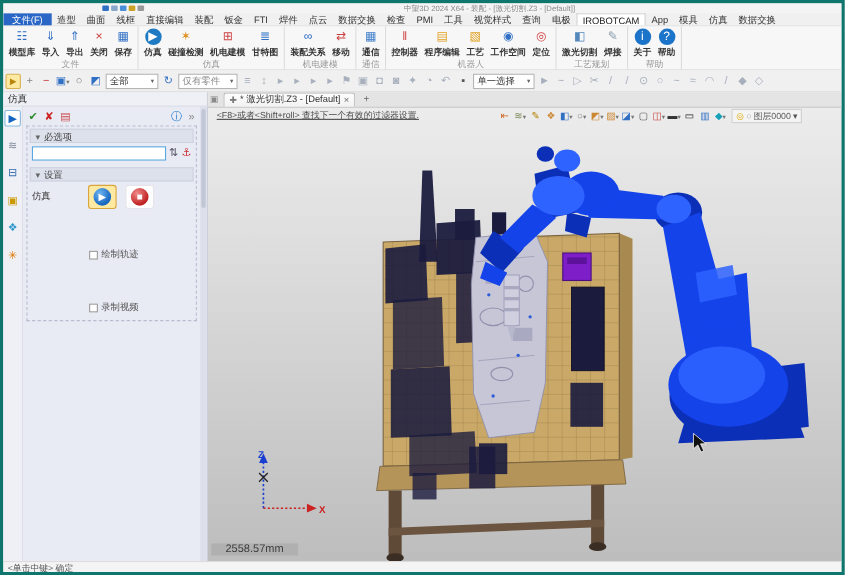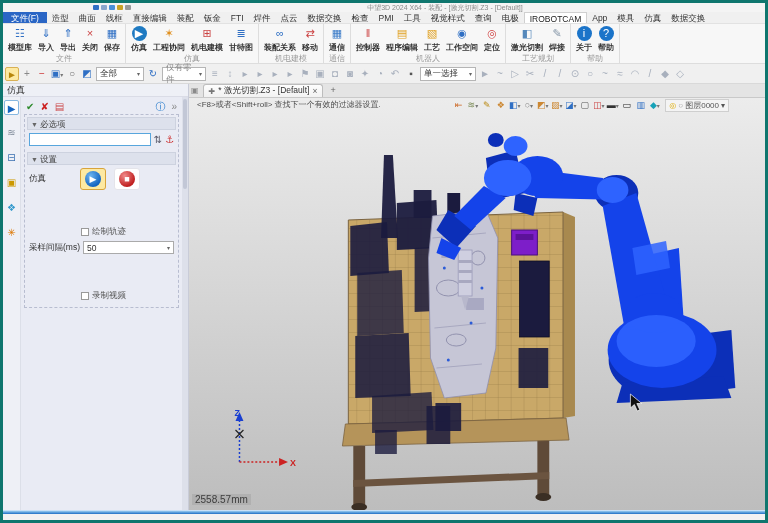--- a/index.html
+++ b/index.html
@@ -63,25 +63,25 @@
   
   .viewport{flex:1;display:flex;flex-direction:column;min-width:0;}
   .tabbar{height:14px;background:#e4e4e4;display:flex;align-items:flex-end;border-bottom:1px solid #c9c9c9;padding-left:2px;gap:4px;}
   .winicon{font-size:8px;color:#8a8a8a;line-height:13px;}
   .doctab{background:linear-gradient(#fdfdfd,#f2f2f2);border:1px solid #bdbdbd;border-bottom:none;border-radius:3px 3px 0 0;height:13px;display:flex;align-items:center;gap:3px;padding:0 5px;font-size:8.5px;color:#333;}
   .doctab .mv{color:#777;font-size:8px;}
   .doctab .cl{color:#666;}
   .newtab{font-size:9px;color:#666;line-height:13px;padding:0 3px;}
   .scene{position:relative;flex:1;overflow:hidden;}
   .scene svg{position:absolute;inset:0;}
-  .hints{position:absolute;top:2px;left:8px;font-size:8px;color:#4a4a4a;line-height:10px;}
+  .hints{position:absolute;top:2px;left:8px;font-size:8px;color:#4a4a4a;line-height:10px;text-decoration:underline;}
   .vtb{position:absolute;top:1px;right:36px;display:flex;align-items:center;gap:1px;}
   .vtb .tbi{width:13px;height:13px;line-height:13px;font-size:9px;}
   .layerbox{background:#f4f4f4;border:1px solid #cfcfcf;height:13px;display:flex;align-items:center;font-size:8px;color:#555;padding:0 3px;gap:2px;margin-left:3px;}
-  .measure{position:absolute;left:3px;bottom:5px;font-size:10px;color:#3c3c3c;background:rgba(160,160,160,.45);padding:0 3px;}
+  .measure{position:absolute;left:3px;bottom:5px;font-size:10px;color:#3c3c3c;background:rgba(160,160,160,.45);padding:0 13px;}
   
   .statusbar{height:12px;background:#f4f4f4;font-size:8px;color:#555;line-height:12px;padding-left:4px;border-top:1px solid #ddd;}
   .bottom-edge{height:4px;background:linear-gradient(#eaf4fd,#7db9e8 40%,#1e6fc4);}
 </style>
 </head>
 <body>
 
 <div id="app">
 
   <div class="titlebar">
@@ -178,21 +178,21 @@
       <div class="rgroup">
         <div class="rbuttons">
 
             <div class="rbtn">
               <span class="glyph" style="color: rgb(255, 255, 255); background: rgb(30, 122, 194);">▶</span>
               <span class="rlabel">仿真</span>
             </div>
 
             <div class="rbtn">
               <span class="glyph" style="color: rgb(224, 144, 32);">✶</span>
-              <span class="rlabel">工程协同</span>
+              <span class="rlabel">碰撞检测</span>
             </div>
 
             <div class="rbtn">
               <span class="glyph" style="color: rgb(204, 68, 68);">⊞</span>
               <span class="rlabel">机电建模</span>
             </div>
 
             <div class="rbtn">
               <span class="glyph" style="color: rgb(47, 111, 196);">≣</span>
               <span class="rlabel">甘特图</span>
@@ -317,21 +317,21 @@
 
         <span class="tbi">
           <span style="color: rgb(47, 111, 196);">◩</span><span class="crt"></span>
         </span>
       </span>
     <div class="combo" style="width:48px">
       <span>全部</span>
         <span class="crt">▾</span>
     </div>
     <span class="tbi" style="color:#2f6fc4">↻</span>
-    <div class="combo" style="width:44px;color:#888">
+    <div class="combo" style="width:54px;color:#888">
       <span>仅有零件</span>
         <span class="crt">▾</span>
     </div>
     <span class="muted" style="display:flex;gap:1px">
 
         <span class="tbi">≡</span>
 
         <span class="tbi">↕</span>
 
         <span class="tbi">▸</span>
@@ -439,27 +439,20 @@
               <span class="bigbtn play">
                 <span class="sphere blue">▶</span>
               </span>
               <span class="bigbtn">
                 <span class="sphere red">■</span>
               </span>
             </div>
             <div class="frow chkrow">
               <span class="chk"></span>
               <span>绘制轨迹</span>
-            </div>
-            <div class="frow">
-              <span class="flabel">采样间隔(ms)</span>
-              <span class="selbox">
-                <span>50</span>
-                  <span class="crt">▾</span>
-              </span>
             </div>
             <div class="frow chkrow">
               <span class="chk"></span>
               <span>录制视频</span>
             </div>
           </div>
         </div>
         <div class="scrollbar">
             <div class="thumb"></div>
           </div>
@@ -661,14 +654,17 @@
             <span>图层0000</span>
             <span class="crt">▾</span>
           </div>
         </div>
 
         <div class="measure">2558.57mm</div>
       </div>
     </div>
   </div>
 
+  <div class="statusbar">
+    <span>&lt;单击中键&gt; 确定</span>
+  </div>
   <div class="bottom-edge"></div>
 </div>
 
 </body></html>

